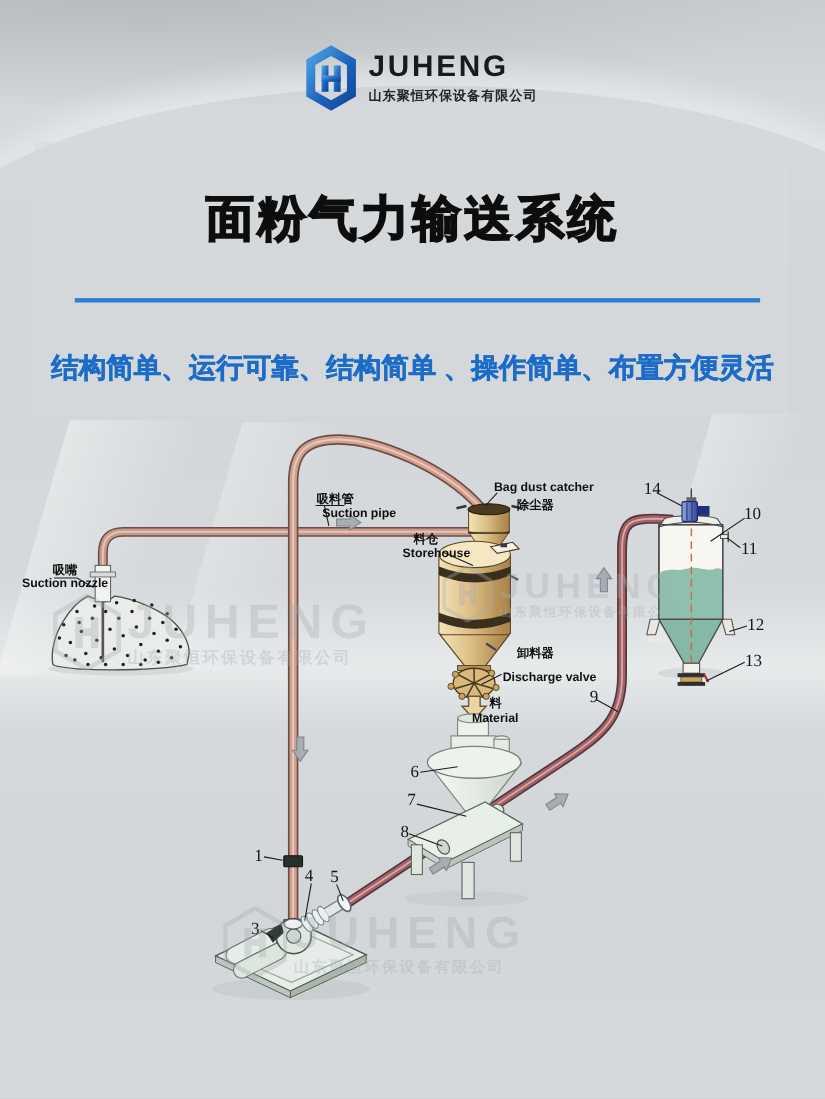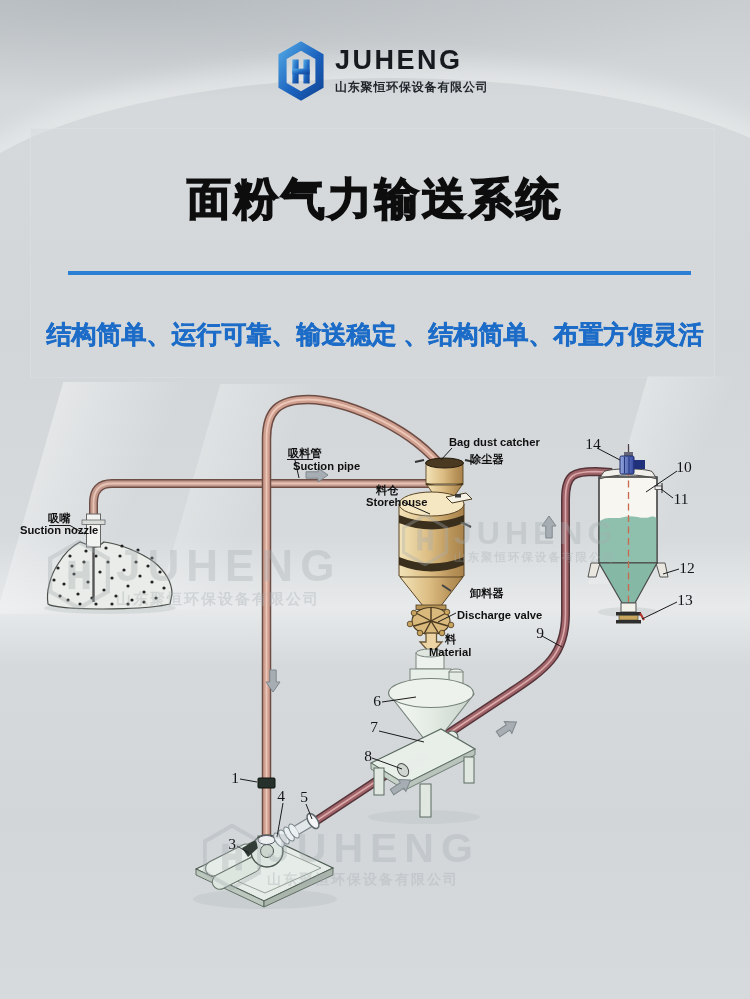--- a/index.html
+++ b/index.html
@@ -69,21 +69,21 @@
     </svg>
     <div class="logo-texts">
       <div class="logo-name">JUHENG</div>
       <div class="logo-company">山东聚恒环保设备有限公司</div>
     </div>
   </div>
 
   <div class="hero-panel"></div>
   <div class="hero-title">面粉气力输送系统</div>
   <div class="hero-divider"></div>
-  <div class="hero-tagline">结构简单、运行可靠、输送稳定 、结构简单、布置方便灵活</div>
+  <div class="hero-tagline">结构简单、运行可靠、结构简单 、操作简单、布置方便灵活</div>
 
   <svg width="750" height="999" viewBox="0 0 750 999" style="position:absolute;left:0;top:0">
     <defs>
       <linearGradient id="tanG" x1="0" y1="0" x2="1" y2="0">
         <stop offset="0" stop-color="#f2e3b8"></stop>
           <stop offset=".45" stop-color="#ddbe84"></stop>
         <stop offset=".8" stop-color="#b9945a"></stop>
           <stop offset="1" stop-color="#a8824a"></stop>
       </linearGradient>
       <linearGradient id="gwG" x1="0" y1="0" x2="1" y2="0">

